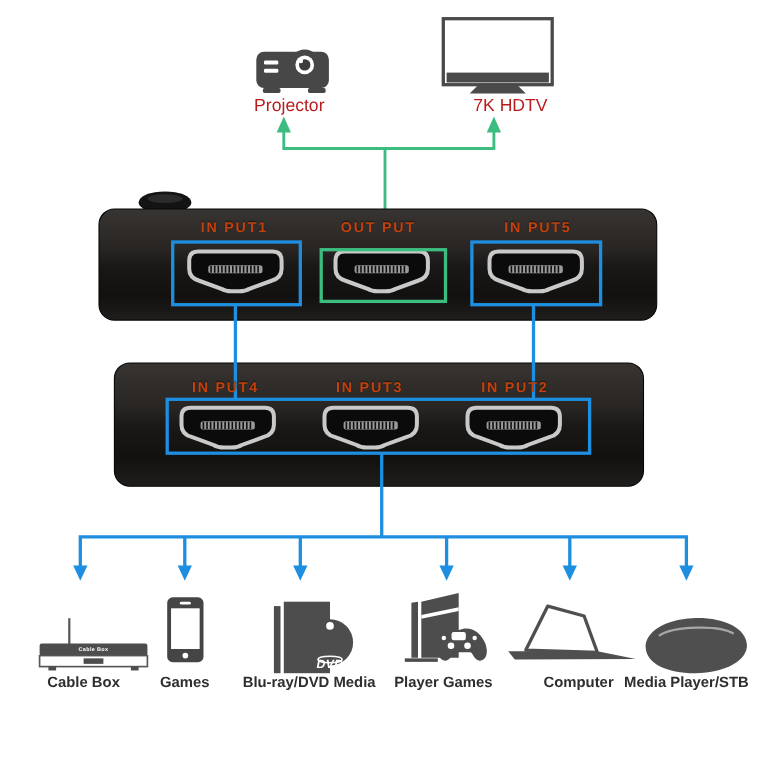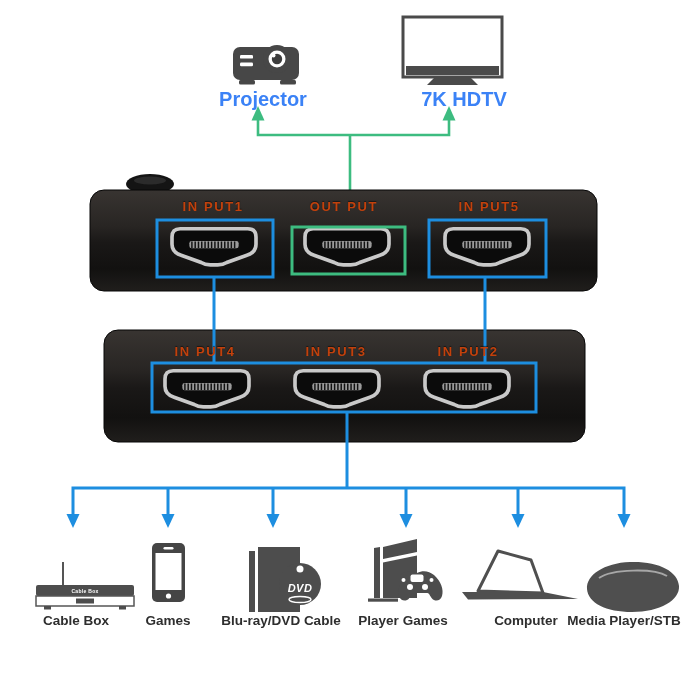--- a/index.html
+++ b/index.html
@@ -2,29 +2,29 @@
 <html><head>
 <meta charset="utf-8">
 <style>
   html,body{margin:0;padding:0;background:#fff;}
   .canvas{position:relative;width:700px;height:700px;background:#fff;overflow:hidden;
           font-family:"Liberation Sans",sans-serif;}
   .canvas svg{position:absolute;left:0;top:0;}
   .lbl{position:absolute;transform:translateX(-50%);white-space:nowrap;
        font-family:"Liberation Sans",sans-serif;color:#333;}
   .dev-lbl{font-size:13.5px;font-weight:700;color:#2e2e2e;top:613px;}
-  .out-lbl{font-size:20px;font-weight:700;color:#3b82f6;top:88px;}
+  .out-lbl{font-size:16px;font-weight:400;color:#b91c1c;top:88px;}
   .port-lbl{font-size:13px;font-weight:700;letter-spacing:1.6px;color:#c2410c;
             text-shadow:0 -1px 1px rgba(0,0,0,.55);}
   .port-lbl.top{top:199px;}
   .port-lbl.bot{top:344px;}
   .badge{position:absolute;transform:translateX(-50%);font-size:5px;font-weight:700;
          color:#fff;letter-spacing:.3px;}
   .dvd-txt{position:absolute;transform:translateX(-50%);font-size:11px;font-weight:800;
-           font-style:italic;color:#fff;letter-spacing:.5px;}
+           font-style:italic;color:#fff;letter-spacing:.5px;margin-top:16px;}
 </style>
 </head>
 <body>
 
 <div class="canvas">
 
 <svg width="700" height="700" viewBox="0 0 700 700">
   <defs>
     <linearGradient id="devg" x1="0" y1="0" x2="0" y2="1">
       <stop offset="0" stop-color="#383431"></stop>
@@ -163,18 +163,18 @@
 
 <div class="lbl port-lbl bot" style="left:205px">IN PUT4</div>
 <div class="lbl port-lbl bot" style="left:336px">IN PUT3</div>
 <div class="lbl port-lbl bot" style="left:468px">IN PUT2</div>
 
 <div class="badge" style="left:85px;top:587.5px">Cable Box</div>
 <div class="dvd-txt" style="left:300px;top:582px">DVD</div>
 
 <div class="lbl dev-lbl" style="left:76px">Cable Box</div>
 <div class="lbl dev-lbl" style="left:168px">Games</div>
-<div class="lbl dev-lbl" style="left:281px">Blu-ray/DVD Cable</div>
+<div class="lbl dev-lbl" style="left:281px">Blu-ray/DVD Media</div>
 <div class="lbl dev-lbl" style="left:403px">Player Games</div>
 <div class="lbl dev-lbl" style="left:526px">Computer</div>
 <div class="lbl dev-lbl" style="left:624px">Media Player/STB</div>
 
 </div>
 
 </body></html>

